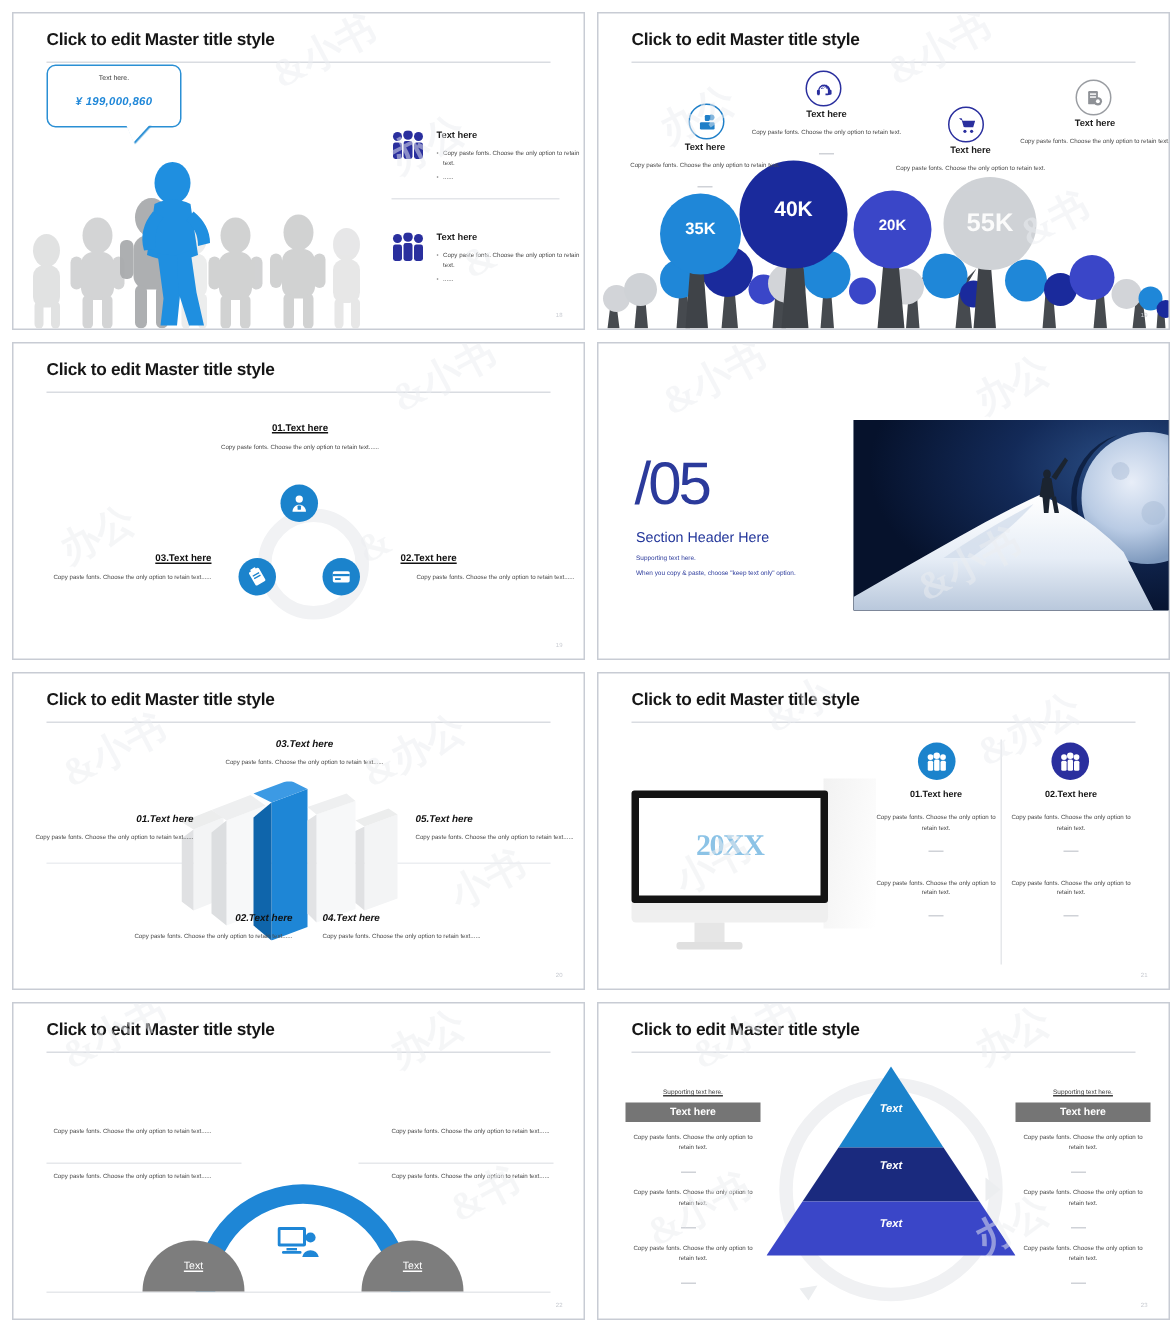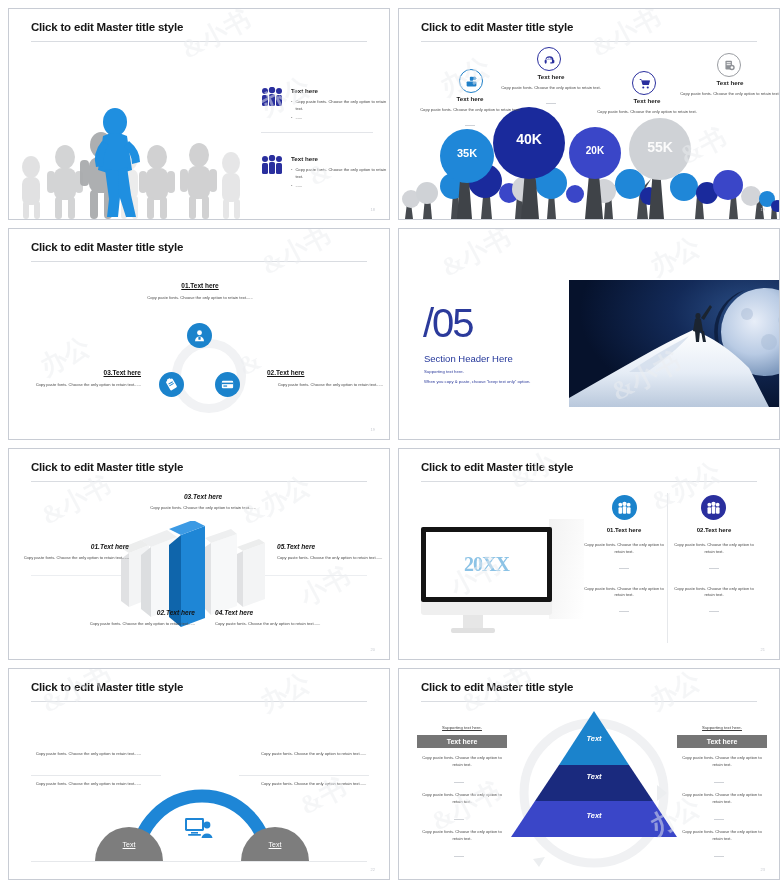--- a/index.html
+++ b/index.html
@@ -140,20 +140,24 @@
         <g fill="#1f8fe0">
           <ellipse cx="106" cy="63" rx="12" ry="14"></ellipse>
           <path d="M94 77 q12 -6 24 0 l5 34 q-17 7 -34 0 z"></path>
           <path d="M96 110 l4 30 l-2 18 h11 l2 -20 l1 -26 z"></path>
           <path d="M118 108 l4 28 l5 22 h-10 l-7 -22 l-1 -25 z"></path>
           <path d="M93 82 q-10 12 -6 26 l8 -1 q-2 -13 5 -21 z"></path>
           <path d="M120 82 q11 9 11 21 l-8 2 q0 -11 -8 -17 z"></path>
         </g>
       </svg>
 
+      <div class="bubble">
+        <div class="b1">Text here.</div>
+        <div class="b2">¥ 199,000,860</div>
+      </div>
 
       <div class="s1-rule" style="top:123px;"></div>
 
       <div class="s1-row" style="left:252px;top:78px;width:128px;">
         <span class="ppl-ico">
           <svg width="22" height="20" viewBox="0 0 22 20">
               <g fill="#2a2f9e">
                 <circle cx="4" cy="4" r="3"></circle>
                 <circle cx="11" cy="3" r="3.2"></circle>
                 <circle cx="18" cy="4" r="3"></circle>
@@ -323,21 +327,21 @@
           </g>
 
           <circle cx="68" cy="55" r="27" fill="#1f87d8"></circle>
           <circle cx="130" cy="42" r="36" fill="#1a2a9c"></circle>
           <circle cx="196" cy="52" r="26" fill="#3a46c8"></circle>
           <circle cx="261" cy="48" r="31" fill="#cfd2d6"></circle>
         </svg>
         <div class="tlabel" style="left:44px;top:46px;width:48px;font-size:11px;">35K</div>
         <div class="tlabel" style="left:104px;top:30px;width:52px;font-size:14px;">40K</div>
         <div class="tlabel" style="left:174px;top:44px;width:44px;font-size:10px;">20K</div>
-        <div class="tlabel" style="left:236px;top:38px;width:50px;font-size:14px;color:#fbfbfb;">55K</div>
+        <div class="tlabel" style="left:236px;top:38px;width:50px;font-size:17px;color:#fbfbfb;">55K</div>
       </div>
 
       <div class="pagenum">19</div>
     </div>
   </div>
 
   <div class="slide">
     <div class="card">
       <div class="wm">
         <span style="left:250px;top:4px;">&amp;小书</span>

